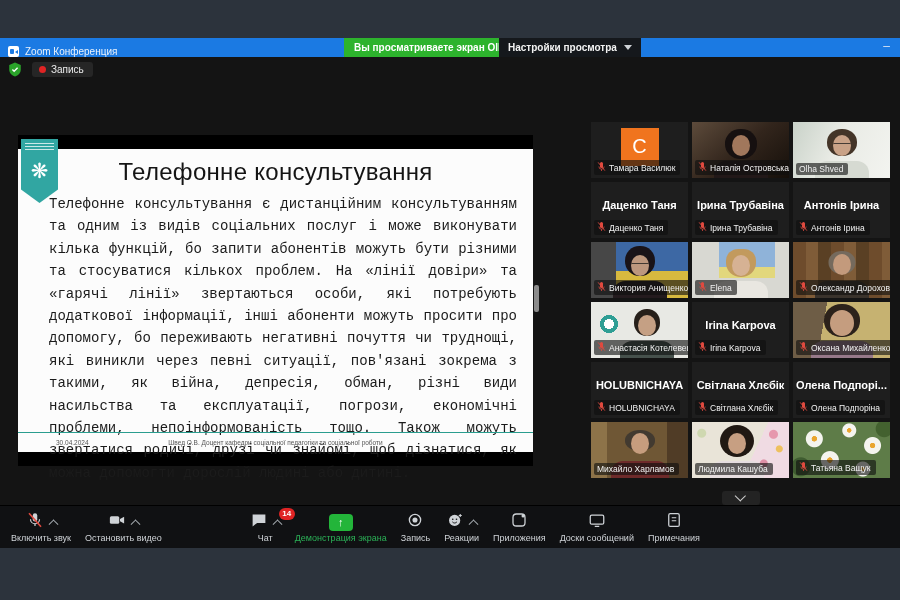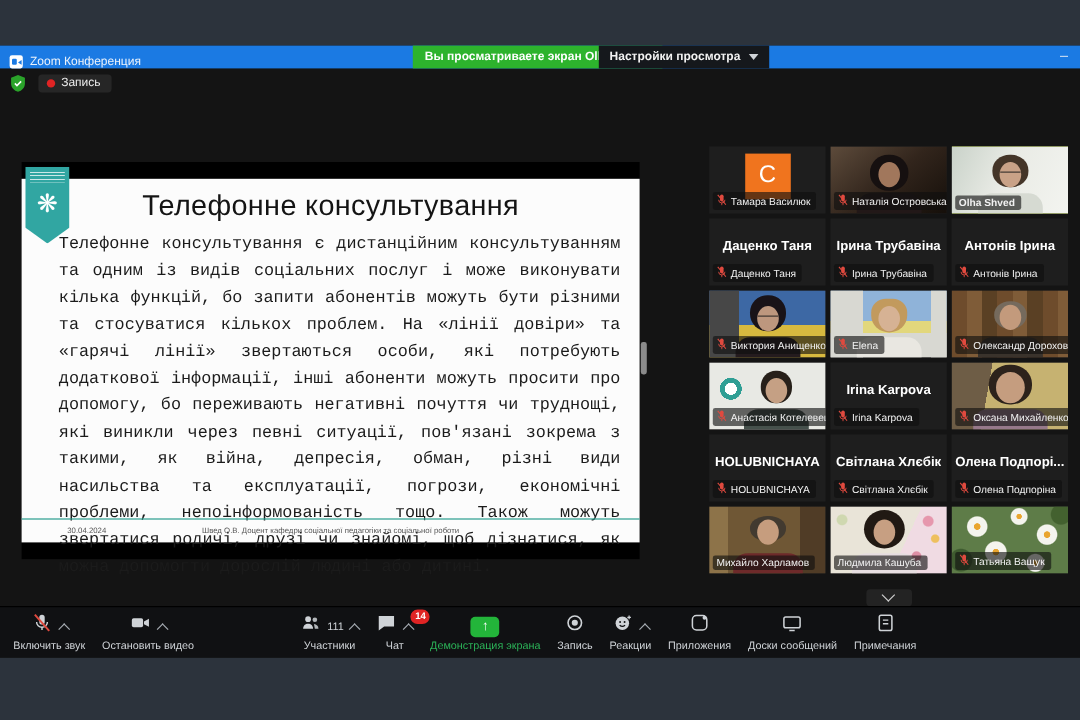--- a/index.html
+++ b/index.html
@@ -41,21 +41,21 @@
   .slide-footer{position:absolute;left:0;right:0;bottom:0;height:19px;border-top:1.5px solid #2a9d8f;
     display:flex;align-items:center;font-size:6.5px;color:#555;}
   .footer-date{margin-left:38px;}
   .footer-credit{position:absolute;left:50%;transform:translateX(-50%);white-space:nowrap;}
   .slide-scroll-thumb{position:absolute;left:534px;top:247px;width:5px;height:27px;background:#8b8b8b;border-radius:2px;}
 
   
   .participants-panel{position:absolute;left:591px;top:84px;width:302px;}
   .tiles-grid{display:grid;grid-template-columns:repeat(3,97px);grid-auto-rows:56px;gap:4px;}
   .tile{position:relative;background:#1e1e1e;overflow:hidden;}
-  .tile.active{box-shadow:inset 0 0 0 2px #b6cf3f;font-weight:bold;}
+  .tile.active{box-shadow:inset 0 0 0 2px #b6cf3f;}
   .center-name{position:absolute;top:17px;left:2px;right:2px;text-align:center;color:#fff;font-weight:bold;
     font-size:11px;white-space:nowrap;overflow:hidden;}
   .label-bar{position:absolute;left:3px;bottom:3px;display:flex;align-items:center;gap:3px;
     background:rgba(15,15,15,.62);padding:1px 5px 1px 3px;border-radius:2px;font-size:8.5px;color:#f2f2f2;
     max-width:91%;white-space:nowrap;overflow:hidden;z-index:3;}
   .label-bar svg{flex:0 0 auto;}
   .letter-avatar{position:absolute;left:50%;top:44%;transform:translate(-50%,-50%);width:38px;height:38px;
     display:flex;align-items:center;justify-content:center;color:#fff;font-size:20px;}
 
   .scene{position:absolute;inset:0;overflow:hidden;--px:50%;}
@@ -460,33 +460,20 @@
               <path d="M16 10.5l5.5-3v9l-5.5-3z" fill="#cfd3d7"></path>
             </svg></span>
           <span class="caret"></span>
         </div>
         <div class="tb-label">Остановить видео</div>
       </div>
       <div class="tb-spacer"></div>
       <div class="tb-btn">
         <div class="icon-row">
           <span><svg width="18" height="18" viewBox="0 0 24 24">
-              <circle cx="9" cy="8" r="3.2" fill="#cfd3d7"></circle>
-              <path d="M3.5 18.5c0-3.2 2.4-5.4 5.5-5.4s5.5 2.2 5.5 5.4z" fill="#cfd3d7"></path>
-              <circle cx="16.5" cy="8.6" r="2.6" fill="#cfd3d7" opacity=".85"></circle>
-              <path d="M15.5 13.4c2.9.3 5 2.3 5 5.1h-4" fill="#cfd3d7" opacity=".85"></path>
-            </svg></span>
-          <span class="count-txt">111</span>
-          <span class="caret"></span>
-        </div>
-        <div class="tb-label">Участники</div>
-      </div>
-      <div class="tb-btn">
-        <div class="icon-row">
-          <span><svg width="18" height="18" viewBox="0 0 24 24">
               <path d="M3.5 4.5h17v11.5H9.5l-6 4.5z" fill="#cfd3d7"></path>
             </svg></span>
           <span class="badge">14</span>
           <span class="caret"></span>
         </div>
         <div class="tb-label">Чат</div>
       </div>
       <div class="tb-btn green">
         <div class="icon-row">
           <span><span class="share-box">↑</span></span>

